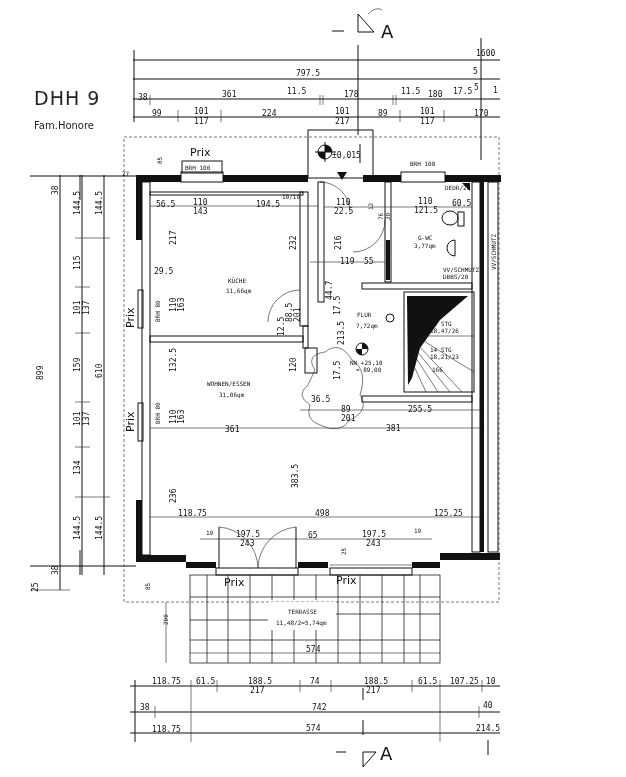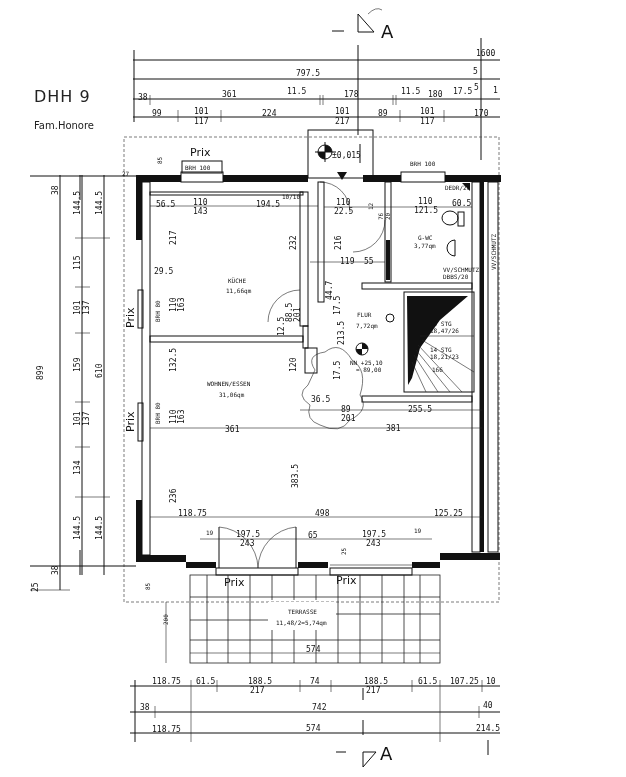--- a/index.html
+++ b/index.html
@@ -1,21 +1,21 @@
 <!DOCTYPE html>
 <html><head>
 <meta charset="utf-8">
 <style>
   html,body{margin:0;padding:0;background:#ffffff;}
   body{width:626px;height:777px;position:relative;overflow:hidden;font-family:"DejaVu Sans Mono", monospace;color:#111;}
   #plan{position:absolute;left:0;top:0;width:626px;height:777px;}
   .t{font-family:"DejaVu Sans Mono", monospace;font-size:8px;fill:#111;}
   .ts{font-family:"DejaVu Sans Mono", monospace;font-size:6px;fill:#111;}
   .tl{font-family:"DejaVu Sans", sans-serif;font-size:11px;fill:#111;}
-  .title{position:absolute;left:34px;top:87px;font-family:"DejaVu Sans", sans-serif;font-size:16px;color:#222;letter-spacing:1px;}
+  .title{position:absolute;left:34px;top:87px;font-family:"DejaVu Sans", sans-serif;font-size:19px;color:#222;letter-spacing:1px;}
   .subtitle{position:absolute;left:34px;top:120px;font-family:"DejaVu Sans", sans-serif;font-size:10px;color:#222;}
   .ln{stroke:#111;stroke-width:1;fill:none;}
   .thin{stroke:#222;stroke-width:0.6;fill:none;}
   .dash{stroke:#444;stroke-width:0.7;stroke-dasharray:3 2;fill:none;}
   .wall{fill:#111;}
   .grid{stroke:#222;stroke-width:0.8;fill:none;}
 </style>
 </head>
 <body>
 

